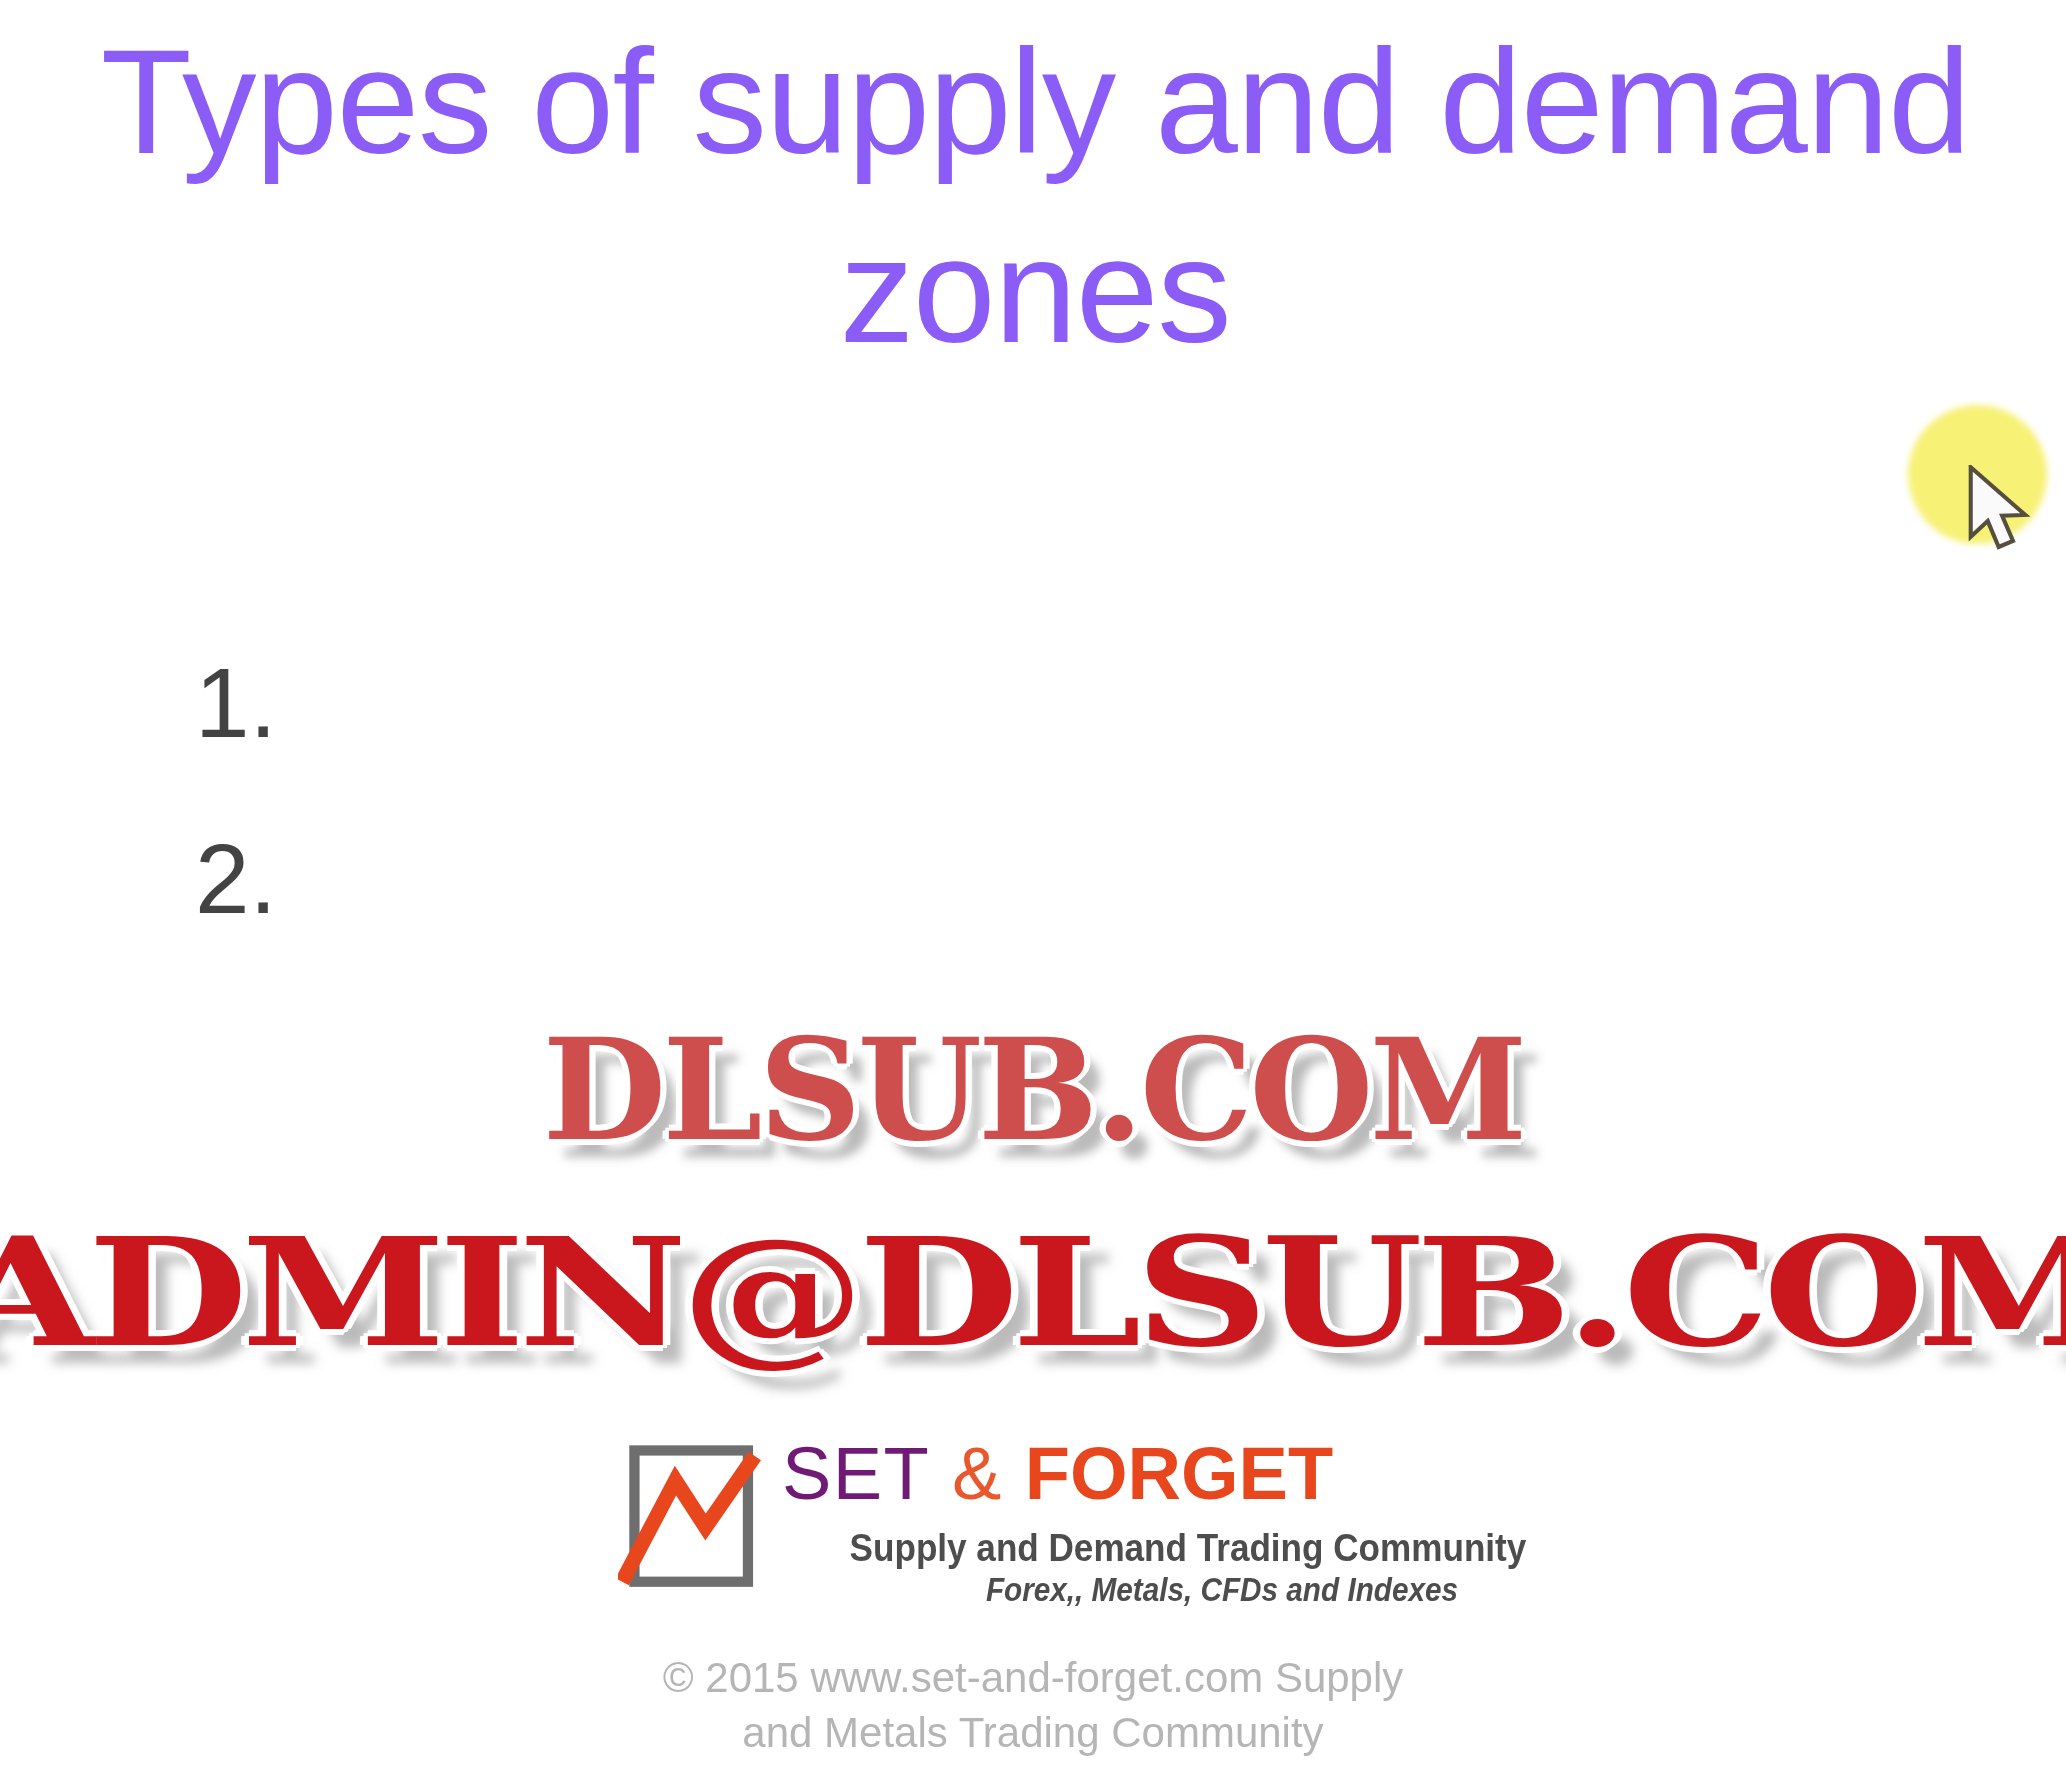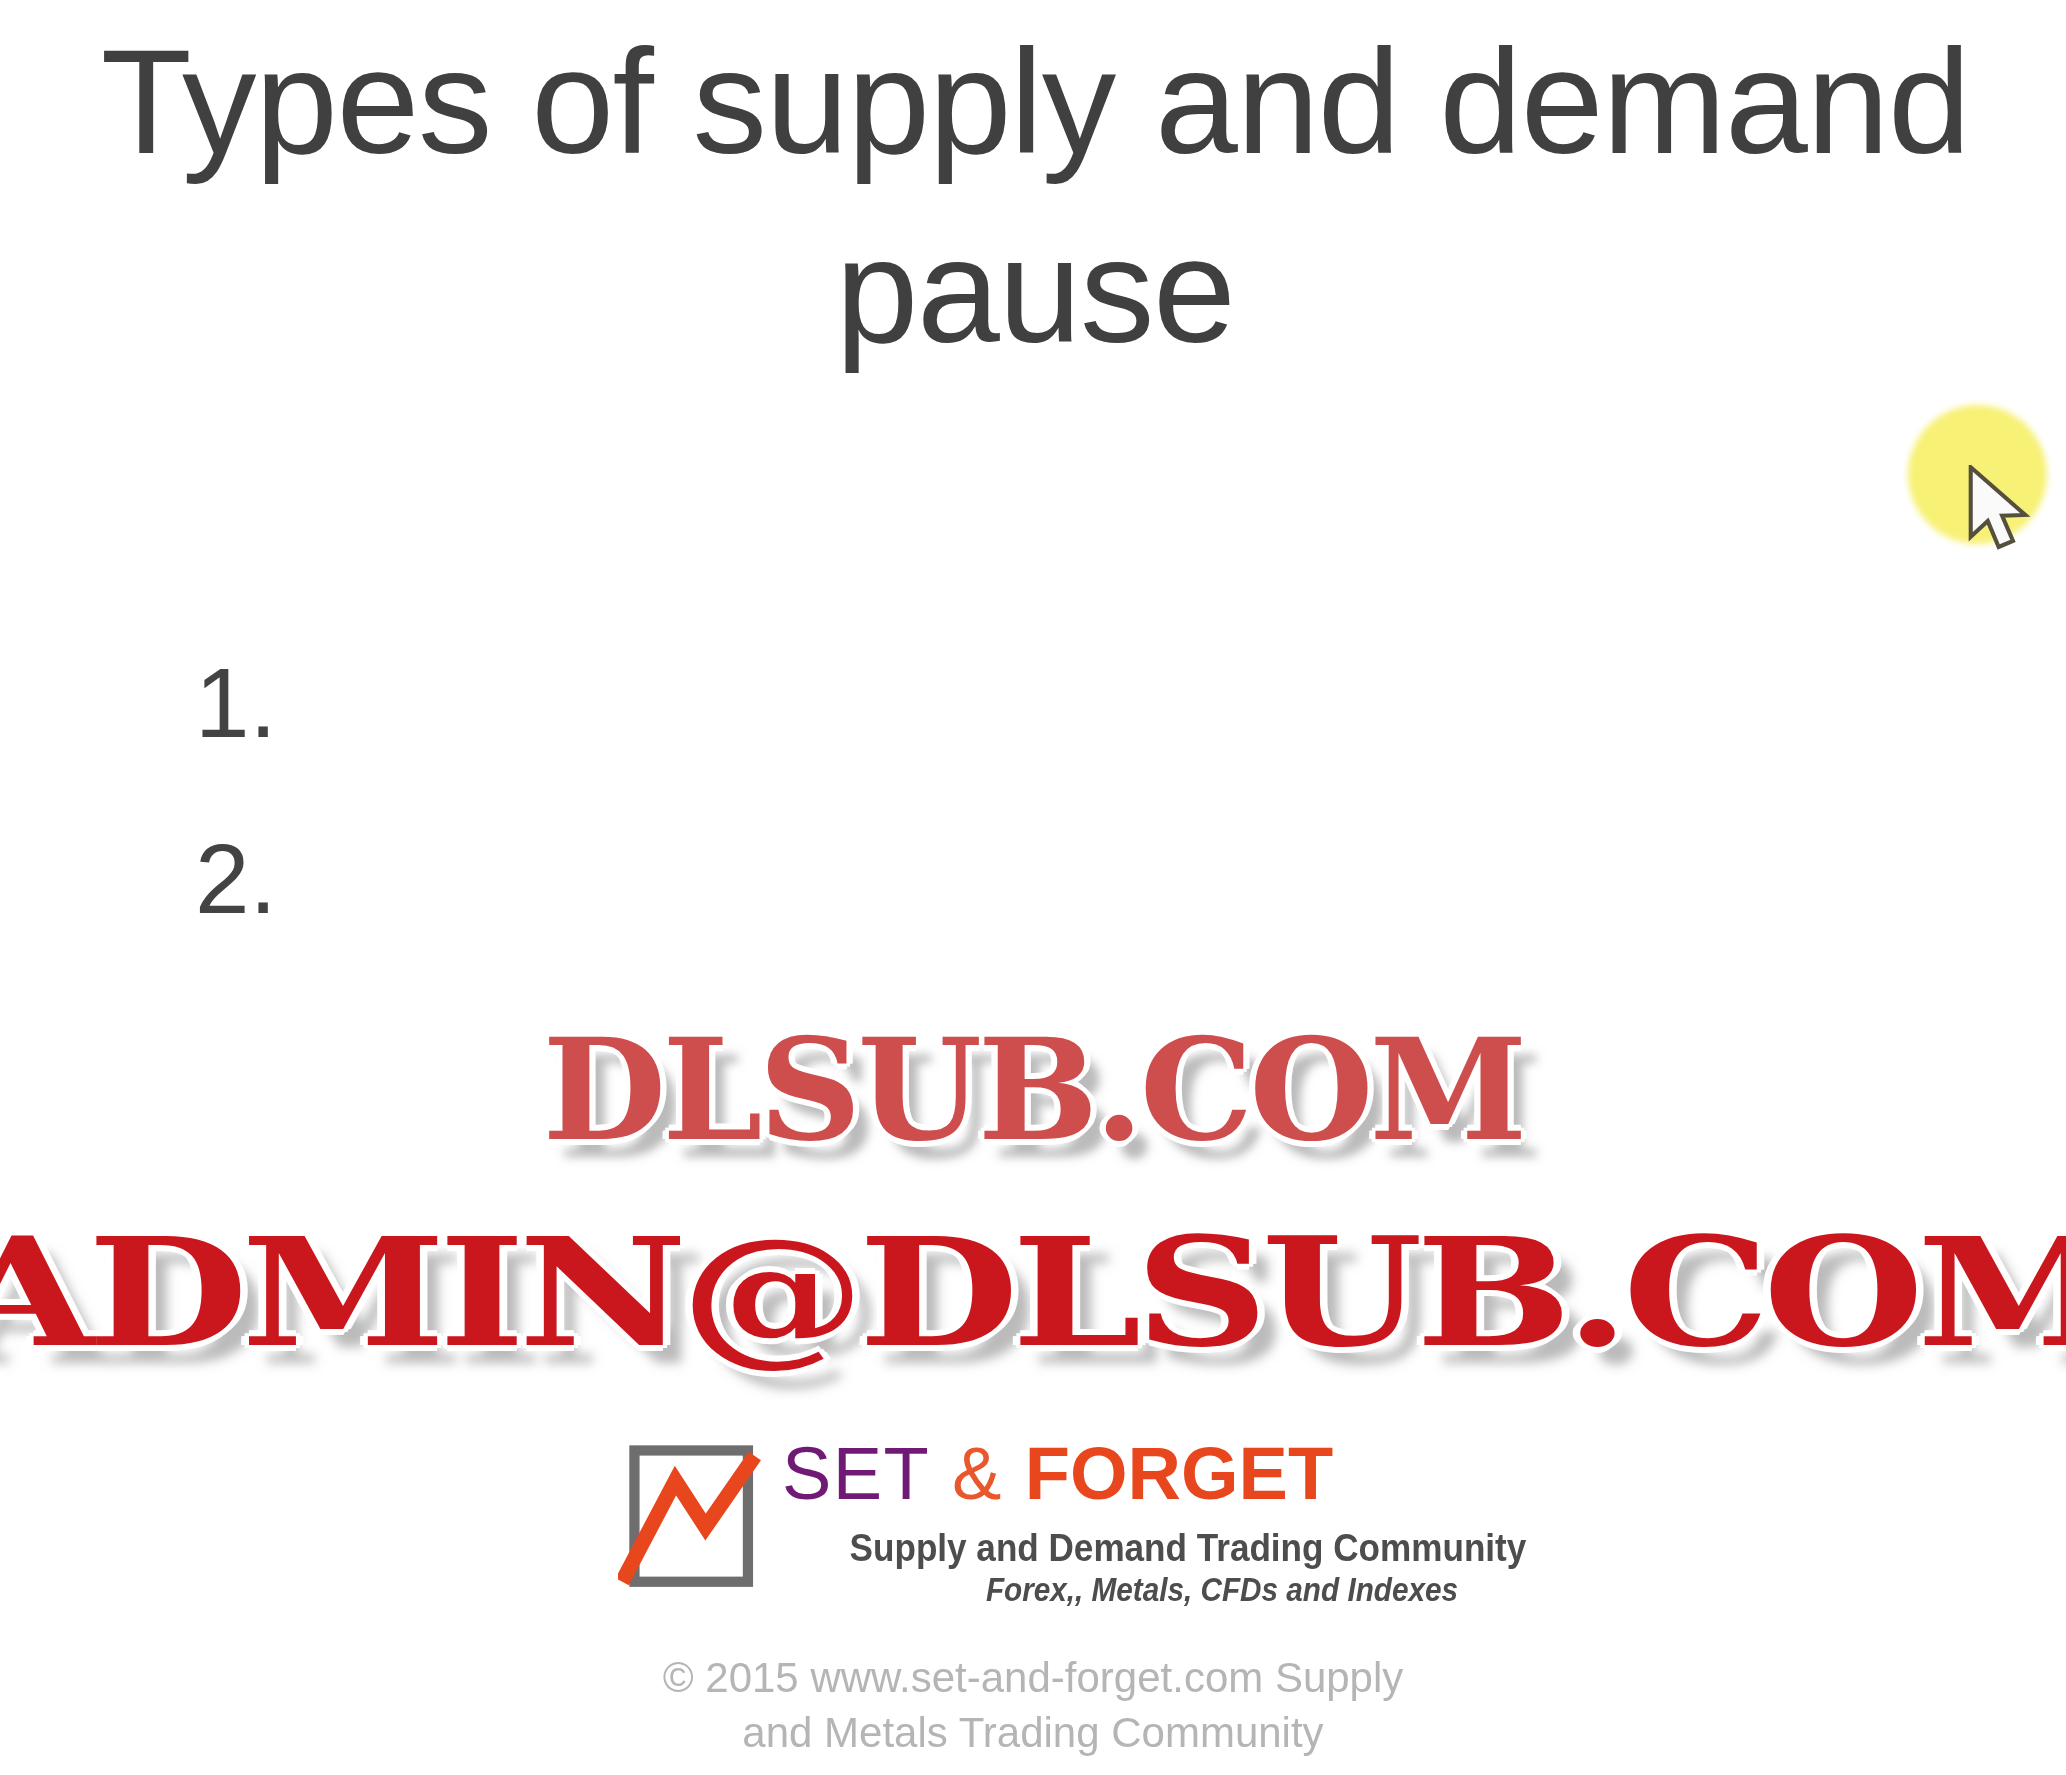--- a/index.html
+++ b/index.html
@@ -17,21 +17,21 @@
     -webkit-font-smoothing: antialiased;
   }
 
   
   #title {
     position: absolute;
     left: 82px;
     top: 6.8px;
     width: 1906px;
     text-align: center;
-    color: #404040;
+    color: #8b5cf6;
     font-family: "Liberation Sans", sans-serif;
     font-weight: 400;
     font-size: 149px;
     line-height: 1.27;
     letter-spacing: -1.4px;
   }
 
   
   #bullets {
     position: absolute;
@@ -198,21 +198,21 @@
     height: 89px;
   }
 </style>
 </head>
 <body>
 
 <div id="slide">
 
   <div id="title">
     <div>Types of supply and demand</div>
-    <div>pause</div>
+    <div>zones</div>
   </div>
 
   <div id="bullets">
 
     <div class="bullet-row">
       <span class="bullet-num">1.</span>
     </div>
 
     <div class="bullet-row">
       <span class="bullet-num">2.</span>

